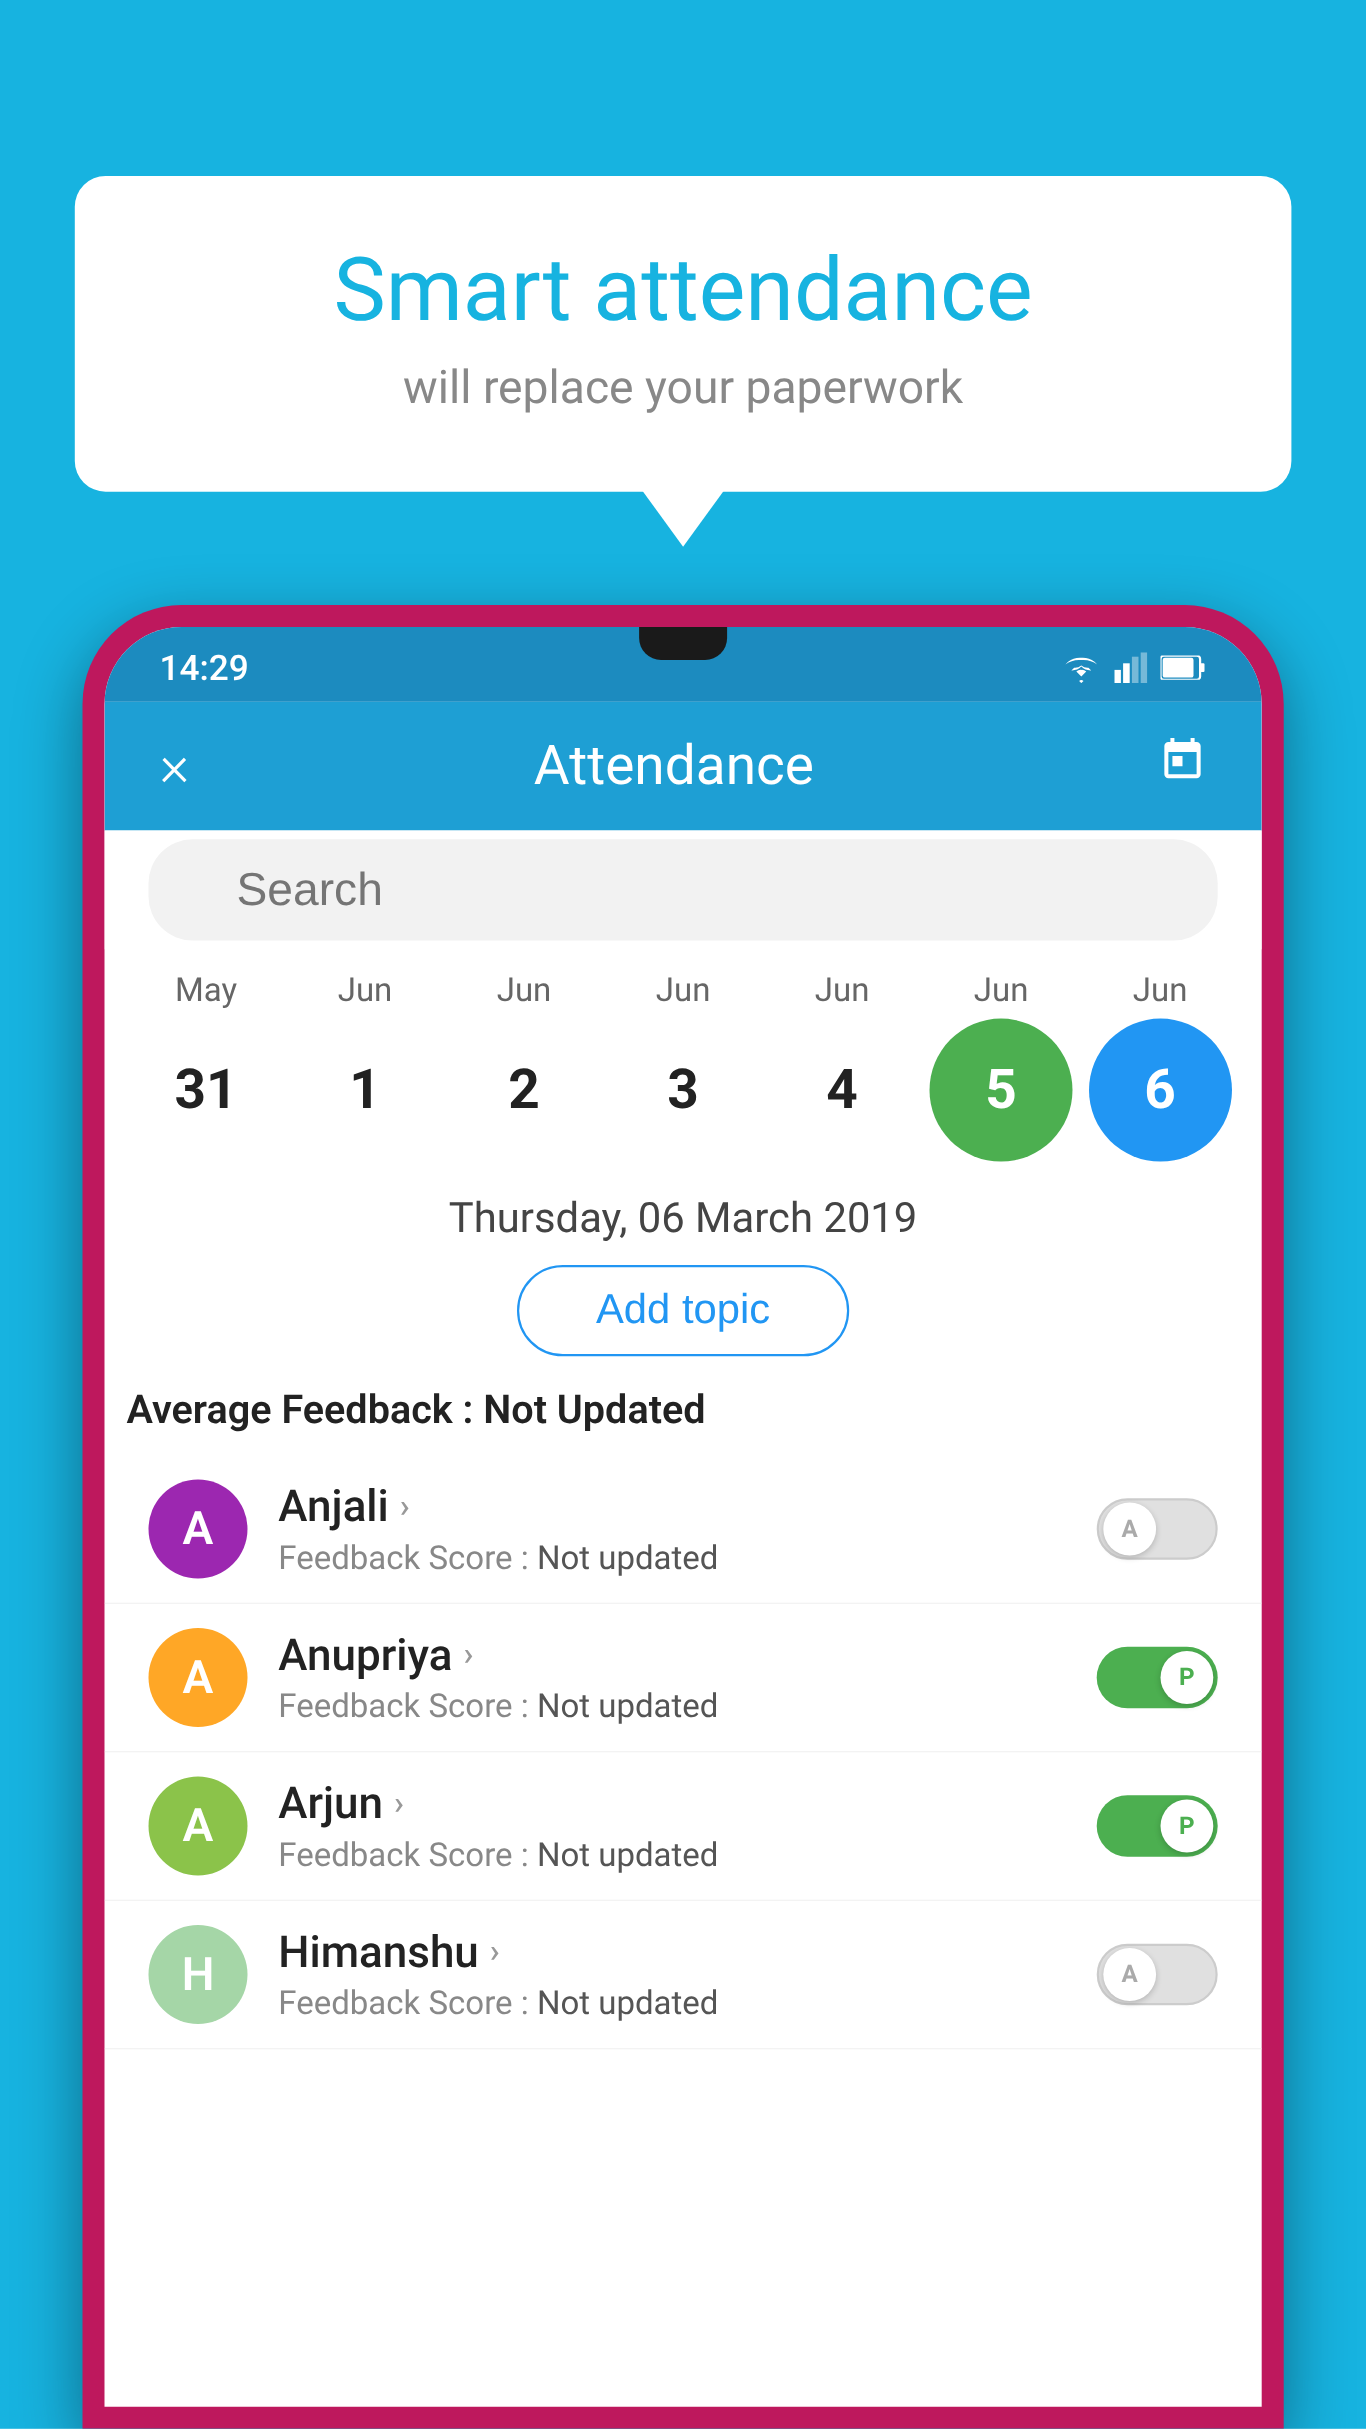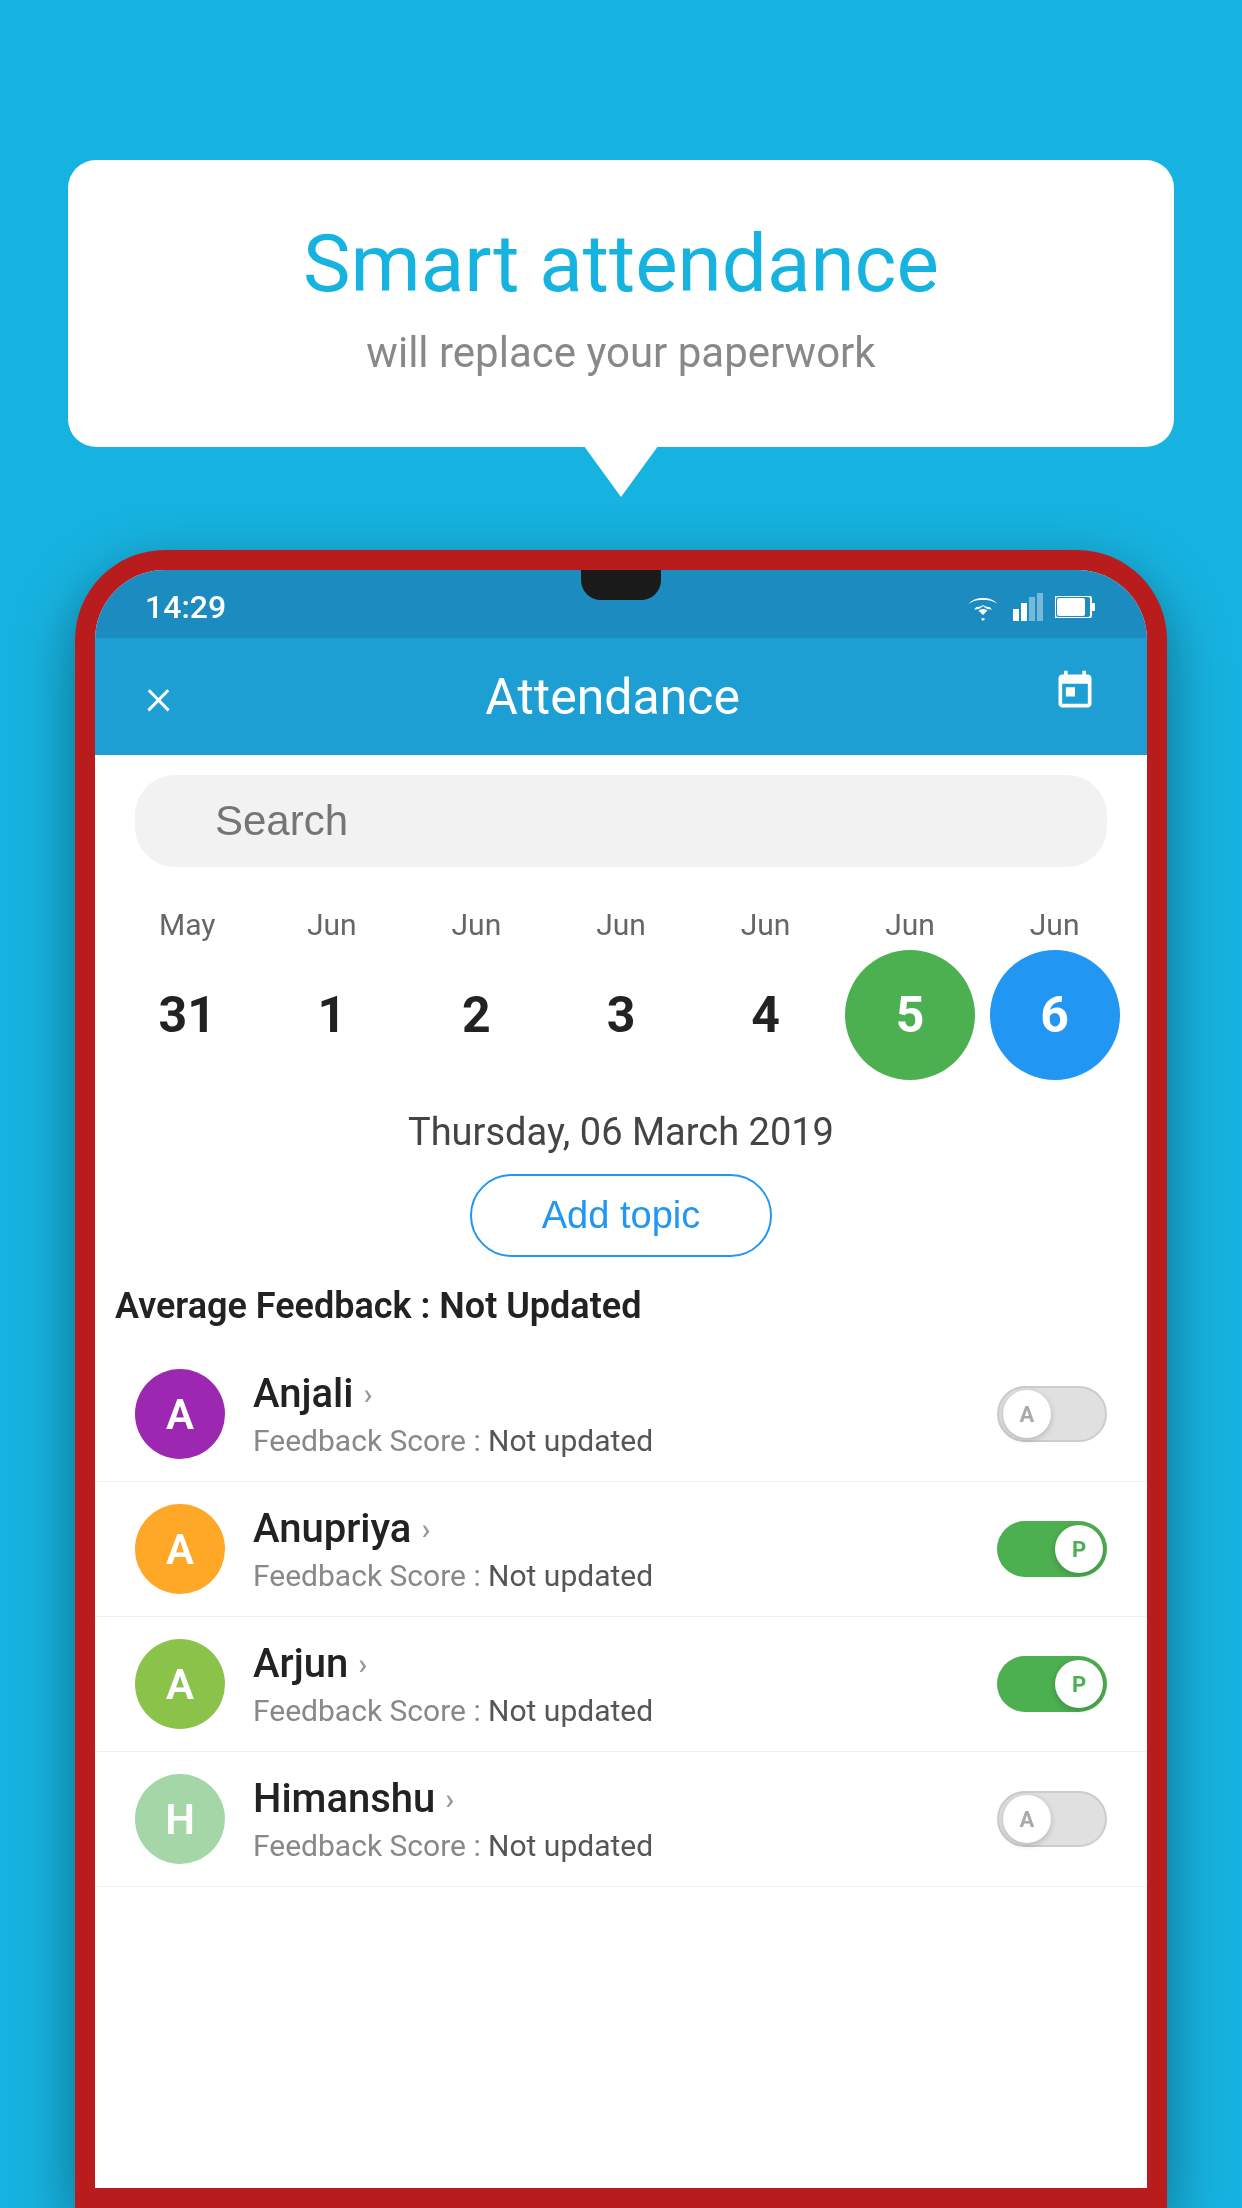--- a/index.html
+++ b/index.html
@@ -58,21 +58,21 @@
       text-align: center;
     }
 
     
     .phone-frame {
       position: absolute;
       top: 550px;
       left: 75px;
       right: 75px;
       bottom: 0;
-      background: #b91c1c;
+      background: #be185d;
       border-radius: 90px 90px 0 0;
       padding: 20px;
       box-shadow: 0 20px 60px rgba(0,0,0,0.4);
     }
 
     .phone-inner {
       background: white;
       border-radius: 70px 70px 0 0;
       overflow: hidden;
       height: 100%;
@@ -135,21 +135,21 @@
       font-weight: 400;
     }
 
     .header-icon {
       color: white;
       font-size: 44px;
     }
 
     
     .search-bar {
-      padding: 20px 40px;
+      padding: 8px 40px;
       background: white;
       flex-shrink: 0;
     }
 
     .search-input {
       background: #f2f2f2;
       border: none;
       border-radius: 40px;
       width: 100%;
       padding: 22px 40px 22px 80px;

